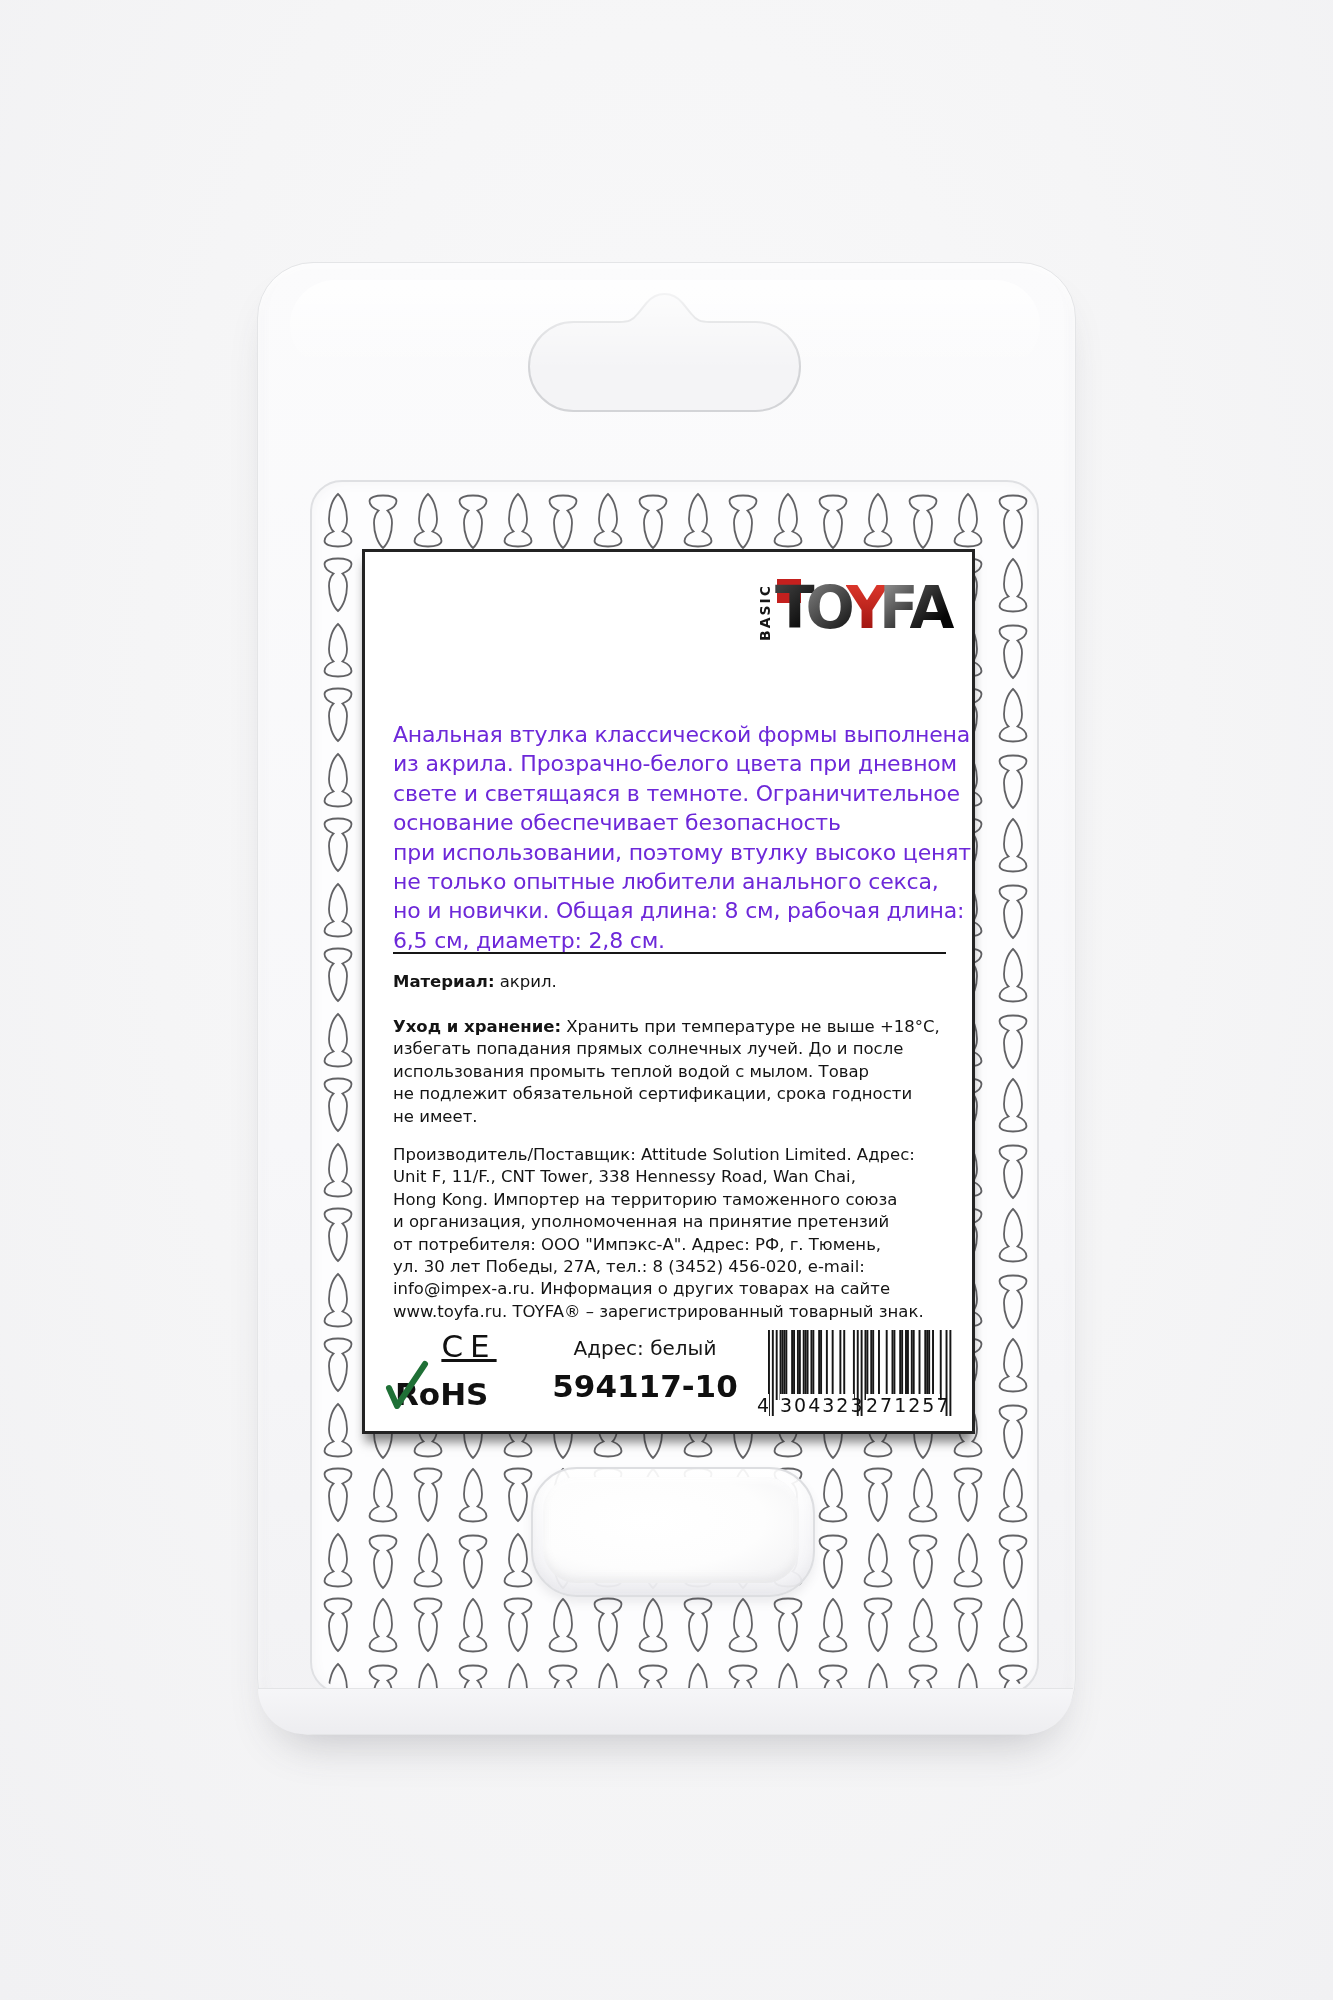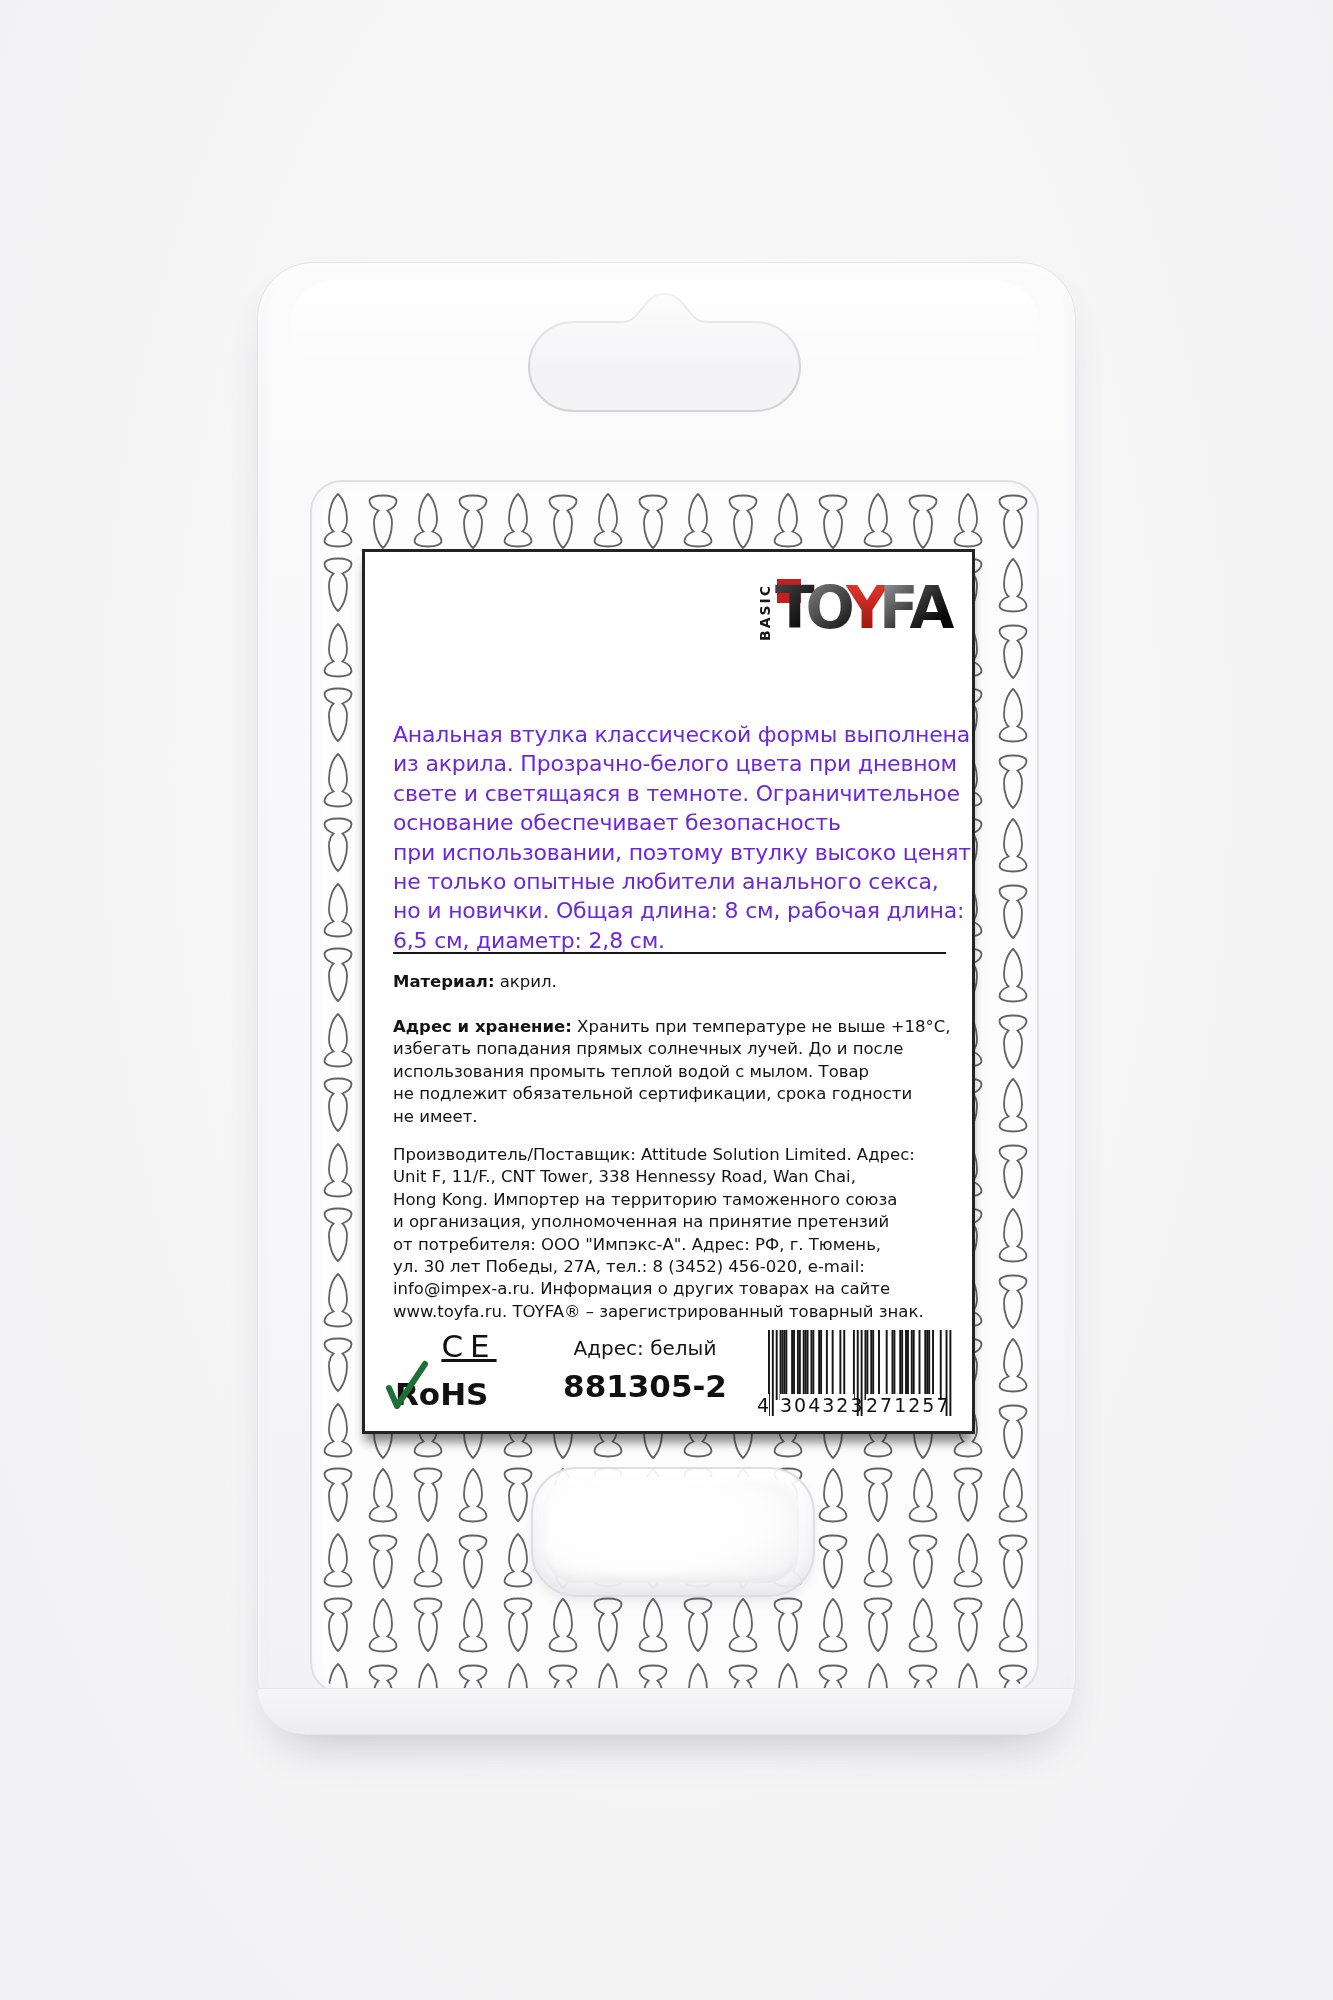--- a/index.html
+++ b/index.html
@@ -145,21 +145,21 @@
 при использовании, поэтому втулку высоко ценят
 не только опытные любители анального секса,
 но и новички. Общая длина: 8 см, рабочая длина:
 6,5 см, диаметр: 2,8 см.</div>
 
     <div class="rule"></div>
 
     <div class="material fine"><b>Материал:</b><span> акрил.</span></div>
 
     <div class="care fine">
-      <div><b>Адрес и хранение:</b><span> Хранить при температуре не выше +18°C,</span></div>
+      <div><b>Уход и хранение:</b><span> Хранить при температуре не выше +18°C,</span></div>
       <div class="rest">избегать попадания прямых солнечных лучей. До и после
 использования промыть теплой водой с мылом. Товар
 не подлежит обязательной сертификации, срока годности
 не имеет.</div>
     </div>
 
     <div class="producer fine">Производитель/Поставщик: Attitude Solution Limited. Адрес:
 Unit F, 11/F., CNT Tower, 338 Hennessy Road, Wan Chai,
 Hong Kong. Импортер на территорию таможенного союза
 и организация, уполномоченная на принятие претензий
@@ -175,21 +175,21 @@
         <div class="rohs-wrap">
           <svg class="rohs-check" width="60" height="60" viewBox="0 0 60 60">
             <path d="M8,34 L16,52 L44,10" fill="none" stroke="#1f7036" stroke-width="6" stroke-linecap="round" stroke-linejoin="round"></path>
           </svg>
           <span class="rohs-text">RoHS</span>
         </div>
       </div>
 
       <div class="sku-block">
         <div class="color-label">Адрес: белый</div>
-        <div class="sku">881305-2</div>
+        <div class="sku">594117-10</div>
       </div>
 
       <div class="barcode">
         <svg id="bars" width="188" height="90" viewBox="0 0 188 90">
             <rect x="0.00" y="0" width="1.93" height="86"></rect>
             <rect x="3.86" y="0" width="1.93" height="86"></rect>
             <rect x="7.72" y="0" width="1.93" height="70"></rect>
             <rect x="11.58" y="0" width="1.93" height="70"></rect>
             <rect x="13.51" y="0" width="1.93" height="70"></rect>
             <rect x="15.44" y="0" width="1.93" height="70"></rect>

